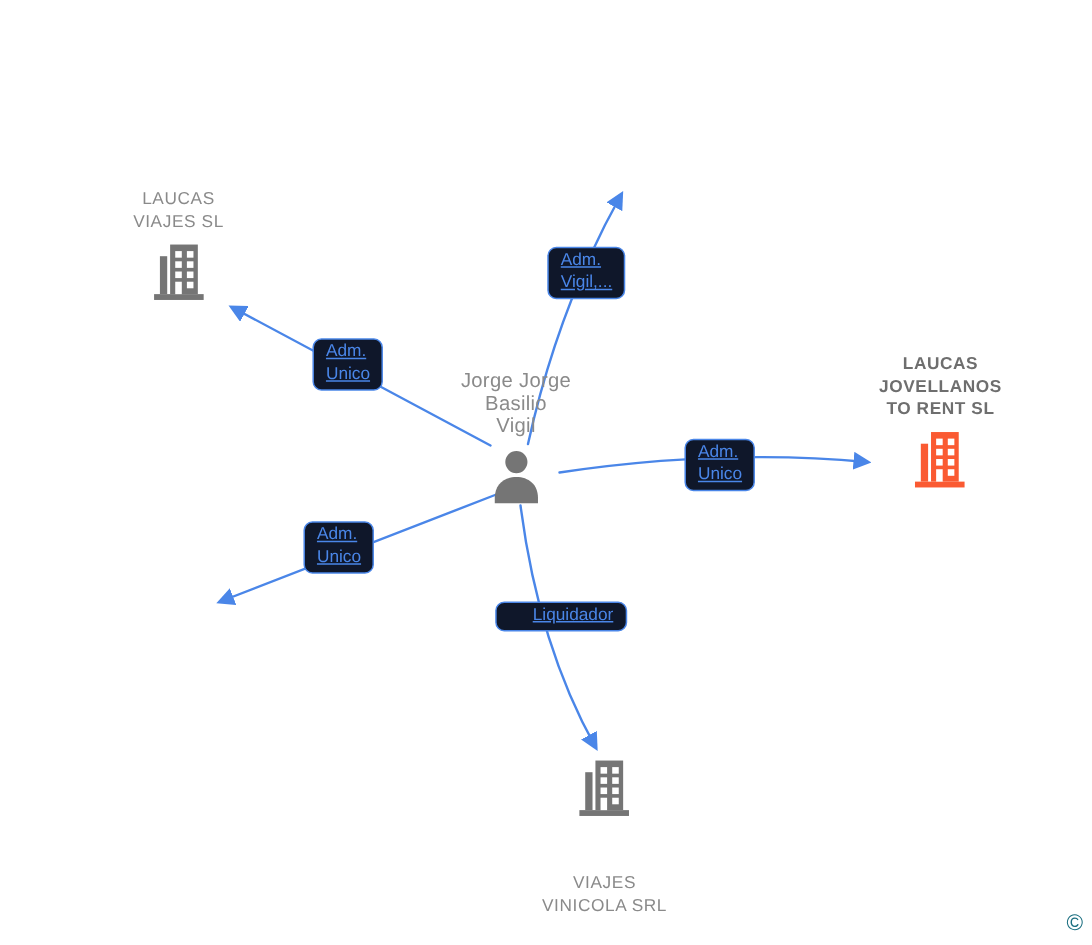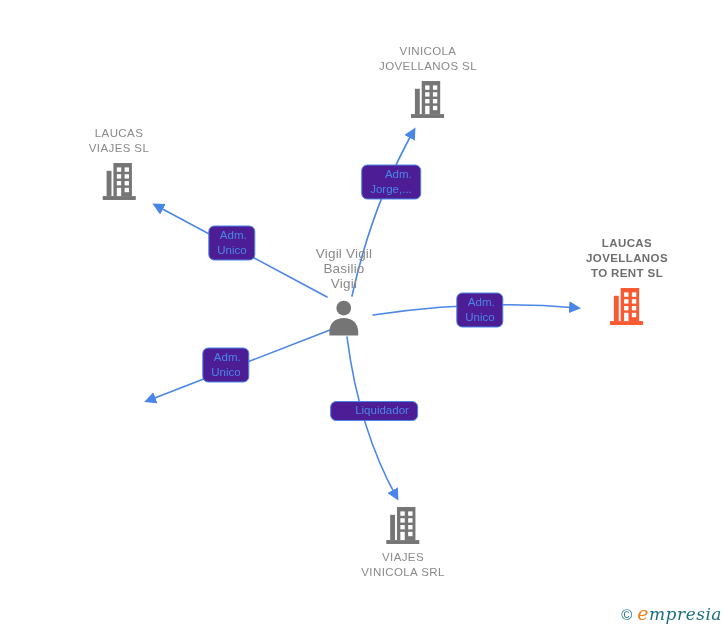--- a/index.html
+++ b/index.html
@@ -51,28 +51,29 @@
   .node.highlight .icon-building{color:var(--highlight-orange);}
   .person-node .name{
     font-size:13.5px;line-height:15px;letter-spacing:.2px;color:var(--text-gray);
   }
   .person-node .icon-person{
     width:36px;height:37px;color:var(--node-gray);margin-top:8px;
   }
   .edge-label{
     position:absolute;
     transform:translate(-50%,-50%);
-    background:#4c1d95;
+    background:#0f172a;
     border:1.5px solid var(--accent-blue);
     border-radius:6px;
     color:var(--accent-blue);
     font-size:11.5px;line-height:15px;
     padding:1px 8px 2px 8px;
-    text-align:right;
+    text-align:left;
     white-space:nowrap;
+    text-decoration:underline;
   }
   .brand{
     position:absolute;right:6px;bottom:6px;
     font-size:15px;color:var(--logo-teal);
     display:flex;align-items:baseline;gap:5px;
     cursor:pointer;
   }
   .brand .script{
     font-family:"DejaVu Serif","Liberation Serif",serif;
     font-style:italic;font-size:17px;letter-spacing:.5px;
@@ -93,146 +94,122 @@
     </defs>
     <path class="edge" d="M352,296 Q372,205 414,130" marker-end="url(#arrow)"></path>
     <path class="edge" d="M327,297 L155,205" marker-end="url(#arrow)"></path>
     <path class="edge" d="M373,315 Q480,299 578,308" marker-end="url(#arrow)"></path>
     <path class="edge" d="M330,330 L147,401" marker-end="url(#arrow)"></path>
     <path class="edge" d="M347,337 Q359,430 397,498" marker-end="url(#arrow)"></path>
   </svg>
 
   <div class="node person-node" style="left:344px;top:246px;">
     <div class="name">
-      <div>Vigil Vigil</div>
+      <div>Jorge Jorge</div>
       <div>Basilio</div>
       <div>Vigil</div>
     </div>
     <svg class="icon-person" viewBox="0 0 40 40">
       <circle cx="20" cy="9.5" r="8.2" fill="currentColor"></circle>
       <path d="M4,40 L4,36 C4,26 11,20.5 20,20.5 C29,20.5 36,26 36,36 L36,40 Z" fill="currentColor"></path>
     </svg>
   </div>
 
-  <div class="node" style="left:428px;top:44px;">
+
+  <div class="node" style="left:119px;top:126px;">
     <div class="name">
-      <div>VINICOLA</div>
-      <div>JOVELLANOS SL</div>
+      <div>LAUCAS</div>
+      <div>VIAJES  SL</div>
     </div>
     <svg class="icon-building" viewBox="0 0 36 40">
       <g fill="currentColor">
         <rect x="1" y="35" width="34" height="4"></rect>
         <rect x="5" y="9" width="5" height="26"></rect>
         <rect x="12" y="1" width="19" height="34"></rect>
       </g>
       <g fill="#ffffff">
         <rect x="15.5" y="5.5" width="4.5" height="4.5"></rect>
           <rect x="23.5" y="5.5" width="4.5" height="4.5"></rect>
         <rect x="15.5" y="12.5" width="4.5" height="4.5"></rect>
           <rect x="23.5" y="12.5" width="4.5" height="4.5"></rect>
         <rect x="15.5" y="19.5" width="4.5" height="4.5"></rect>
           <rect x="23.5" y="19.5" width="4.5" height="4.5"></rect>
         <rect x="15.5" y="26.5" width="4.5" height="8.5"></rect>
           <rect x="23.5" y="26.5" width="4.5" height="4.5"></rect>
       </g>
     </svg>
   </div>
 
-  <div class="node" style="left:119px;top:126px;">
-    <div class="name">
+  <div class="node highlight" style="left:627px;top:236px;">
+    <div class="name bold">
       <div>LAUCAS</div>
-      <div>VIAJES  SL</div>
+      <div>JOVELLANOS</div>
+      <div>TO RENT  SL</div>
     </div>
     <svg class="icon-building" viewBox="0 0 36 40">
       <g fill="currentColor">
         <rect x="1" y="35" width="34" height="4"></rect>
         <rect x="5" y="9" width="5" height="26"></rect>
         <rect x="12" y="1" width="19" height="34"></rect>
       </g>
       <g fill="#ffffff">
         <rect x="15.5" y="5.5" width="4.5" height="4.5"></rect>
           <rect x="23.5" y="5.5" width="4.5" height="4.5"></rect>
         <rect x="15.5" y="12.5" width="4.5" height="4.5"></rect>
           <rect x="23.5" y="12.5" width="4.5" height="4.5"></rect>
         <rect x="15.5" y="19.5" width="4.5" height="4.5"></rect>
           <rect x="23.5" y="19.5" width="4.5" height="4.5"></rect>
         <rect x="15.5" y="26.5" width="4.5" height="8.5"></rect>
           <rect x="23.5" y="26.5" width="4.5" height="4.5"></rect>
       </g>
     </svg>
   </div>
 
-  <div class="node highlight" style="left:627px;top:236px;">
-    <div class="name bold">
-      <div>LAUCAS</div>
-      <div>JOVELLANOS</div>
-      <div>TO RENT  SL</div>
-    </div>
+
+  <div class="node icon-first" style="left:403px;top:506px;gap:32px;">
     <svg class="icon-building" viewBox="0 0 36 40">
       <g fill="currentColor">
         <rect x="1" y="35" width="34" height="4"></rect>
         <rect x="5" y="9" width="5" height="26"></rect>
         <rect x="12" y="1" width="19" height="34"></rect>
       </g>
       <g fill="#ffffff">
         <rect x="15.5" y="5.5" width="4.5" height="4.5"></rect>
           <rect x="23.5" y="5.5" width="4.5" height="4.5"></rect>
         <rect x="15.5" y="12.5" width="4.5" height="4.5"></rect>
           <rect x="23.5" y="12.5" width="4.5" height="4.5"></rect>
         <rect x="15.5" y="19.5" width="4.5" height="4.5"></rect>
           <rect x="23.5" y="19.5" width="4.5" height="4.5"></rect>
         <rect x="15.5" y="26.5" width="4.5" height="8.5"></rect>
           <rect x="23.5" y="26.5" width="4.5" height="4.5"></rect>
       </g>
     </svg>
-  </div>
-
-
-  <div class="node icon-first" style="left:403px;top:506px;">
-    <svg class="icon-building" viewBox="0 0 36 40">
-      <g fill="currentColor">
-        <rect x="1" y="35" width="34" height="4"></rect>
-        <rect x="5" y="9" width="5" height="26"></rect>
-        <rect x="12" y="1" width="19" height="34"></rect>
-      </g>
-      <g fill="#ffffff">
-        <rect x="15.5" y="5.5" width="4.5" height="4.5"></rect>
-          <rect x="23.5" y="5.5" width="4.5" height="4.5"></rect>
-        <rect x="15.5" y="12.5" width="4.5" height="4.5"></rect>
-          <rect x="23.5" y="12.5" width="4.5" height="4.5"></rect>
-        <rect x="15.5" y="19.5" width="4.5" height="4.5"></rect>
-          <rect x="23.5" y="19.5" width="4.5" height="4.5"></rect>
-        <rect x="15.5" y="26.5" width="4.5" height="8.5"></rect>
-          <rect x="23.5" y="26.5" width="4.5" height="4.5"></rect>
-      </g>
-    </svg>
     <div class="name">
       <div>VIAJES</div>
       <div>VINICOLA SRL</div>
     </div>
   </div>
 
   <div class="edge-label" style="left:391px;top:182px;">
     <div>Adm.</div>
-    <div>Jorge,...</div>
+    <div>Vigil,...</div>
   </div>
   <div class="edge-label" style="left:232px;top:243px;">
     <div>Adm.</div>
     <div>Unico</div>
   </div>
   <div class="edge-label" style="left:480px;top:310px;">
     <div>Adm.</div>
     <div>Unico</div>
   </div>
   <div class="edge-label" style="left:226px;top:365px;">
     <div>Adm.</div>
     <div>Unico</div>
   </div>
   <div class="edge-label" style="left:374px;top:411px;padding-left:24px;">
     <div>Liquidador</div>
   </div>
 
   <div class="brand">
     <span>©</span>
-    <span class="script"><span class="initial">e</span><span class="rest">mpresia</span></span>
   </div>
 
 </div>
 
 </body></html>

